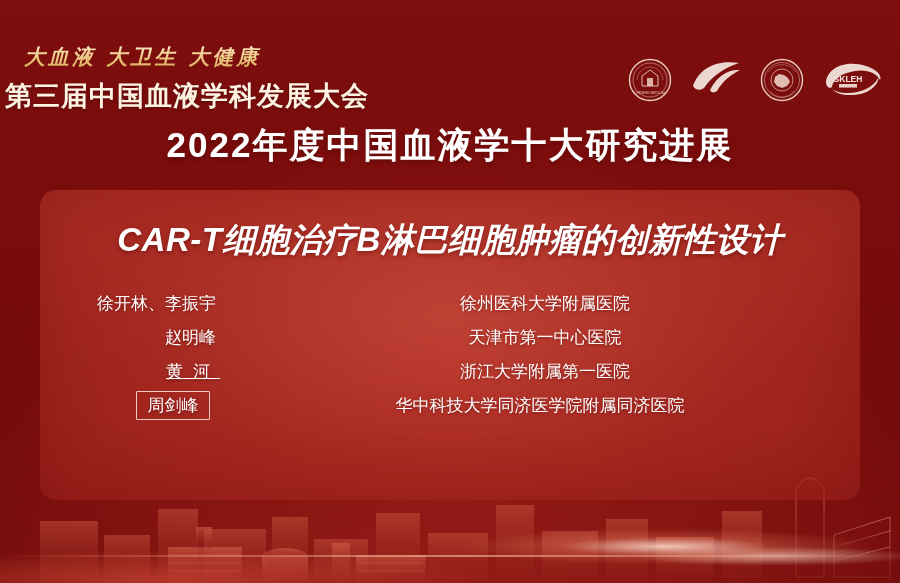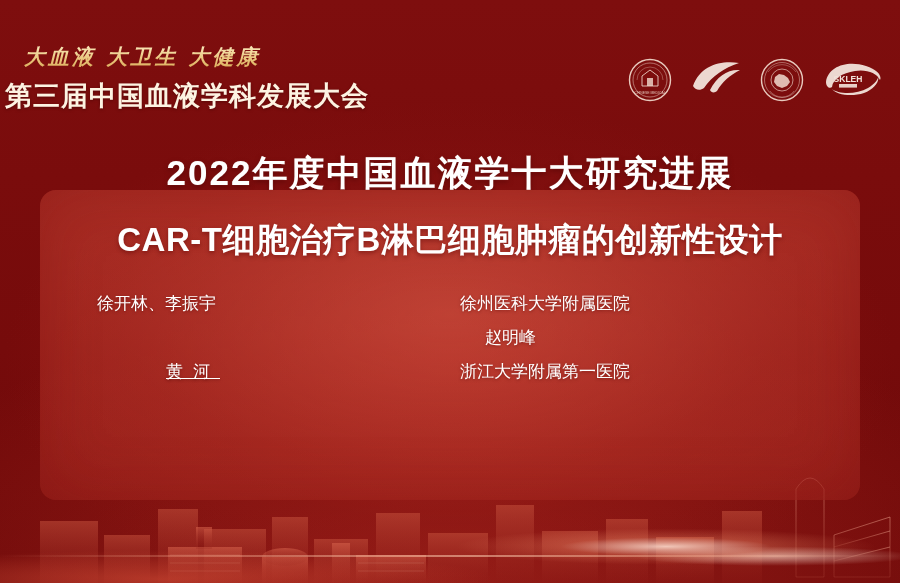--- a/index.html
+++ b/index.html
@@ -67,40 +67,40 @@
   .logo { opacity:0.96; display:block; }
 
   
   #main-title {
     position:absolute; left:0; top:122px; width:900px;
     text-align:center;
     font-size:35px; font-weight:bold; letter-spacing:2px;
     color:#ffffff;
     text-shadow:0 2px 5px rgba(70,0,0,0.55), 0 0 1px rgba(255,220,200,0.4);
     white-space:nowrap;
-    margin-top:28px;
   }
 
   
   #panel {
     position:absolute; left:40px; top:190px;
     width:820px; height:310px;
     border-radius:16px;
     background:
       radial-gradient(ellipse 700px 320px at 50% 40%, rgba(214,88,70,0.55) 0%, rgba(186,56,44,0.42) 48%, rgba(160,36,30,0.34) 100%),
       linear-gradient(180deg, rgba(196,66,52,0.50) 0%, rgba(172,44,36,0.42) 55%, rgba(156,32,26,0.40) 100%);
     box-shadow:inset 0 0 60px rgba(120,14,14,0.30);
   }
 
   #paper-title {
     position:absolute; left:0; top:28px; width:820px;
     text-align:center;
     font-size:33px; font-weight:bold; letter-spacing:0.5px;
     color:#ffffff; white-space:nowrap;
     text-shadow:0 2px 4px rgba(80,5,5,0.45);
+    font-style:italic;
   }
 
   #authors {
     position:absolute; left:0; top:96px; width:820px;
   }
   .arow {
     display:flex; align-items:center; justify-content:center;
     height:34px; white-space:nowrap;
   }
   .aname {
@@ -253,21 +253,26 @@
 
   <div id="panel">
     <div id="paper-title">CAR-T细胞治疗B淋巴细胞肿瘤的创新性设计</div>
     <div id="authors">
         <div class="arow">
           <div class="aname">徐开林、李振宇</div>
           <div class="aaff">徐州医科大学附属医院</div>
         </div>
         <div class="arow">
           <div class="aname">赵明峰</div>
+          <div class="aaff">天津市第一中心医院</div>
         </div>
         <div class="arow">
           <div class="aname spaced">黄河</div>
           <div class="aaff">浙江大学附属第一医院</div>
         </div>
+        <div class="arow boxedrow">
+          <div class="aname boxed">周剑峰</div>
+          <div class="aaff">华中科技大学同济医学院附属同济医院</div>
+        </div>
       </div>
   </div>
 
 </div>
 
 </body></html>

